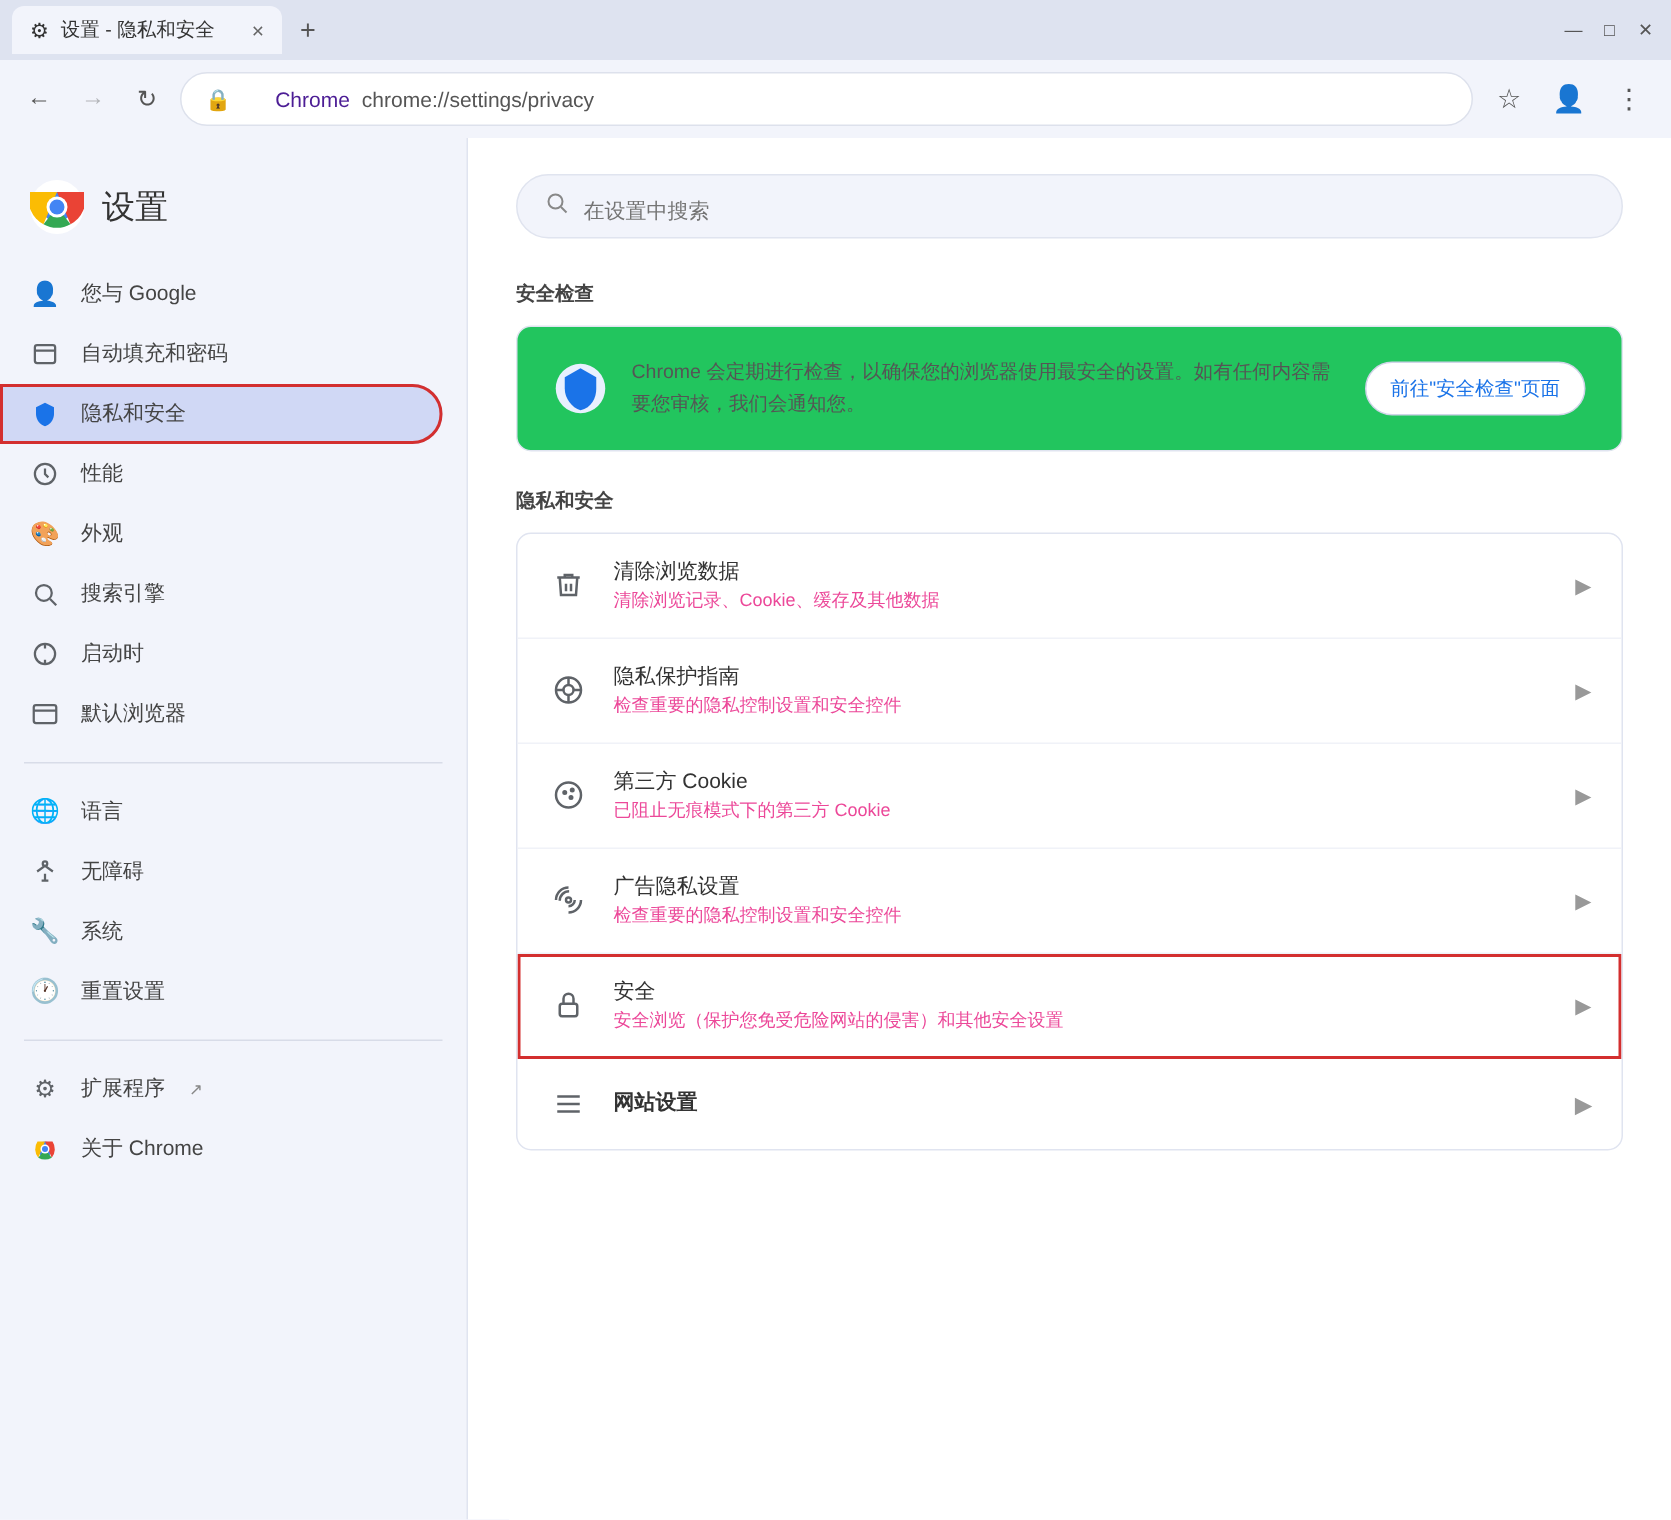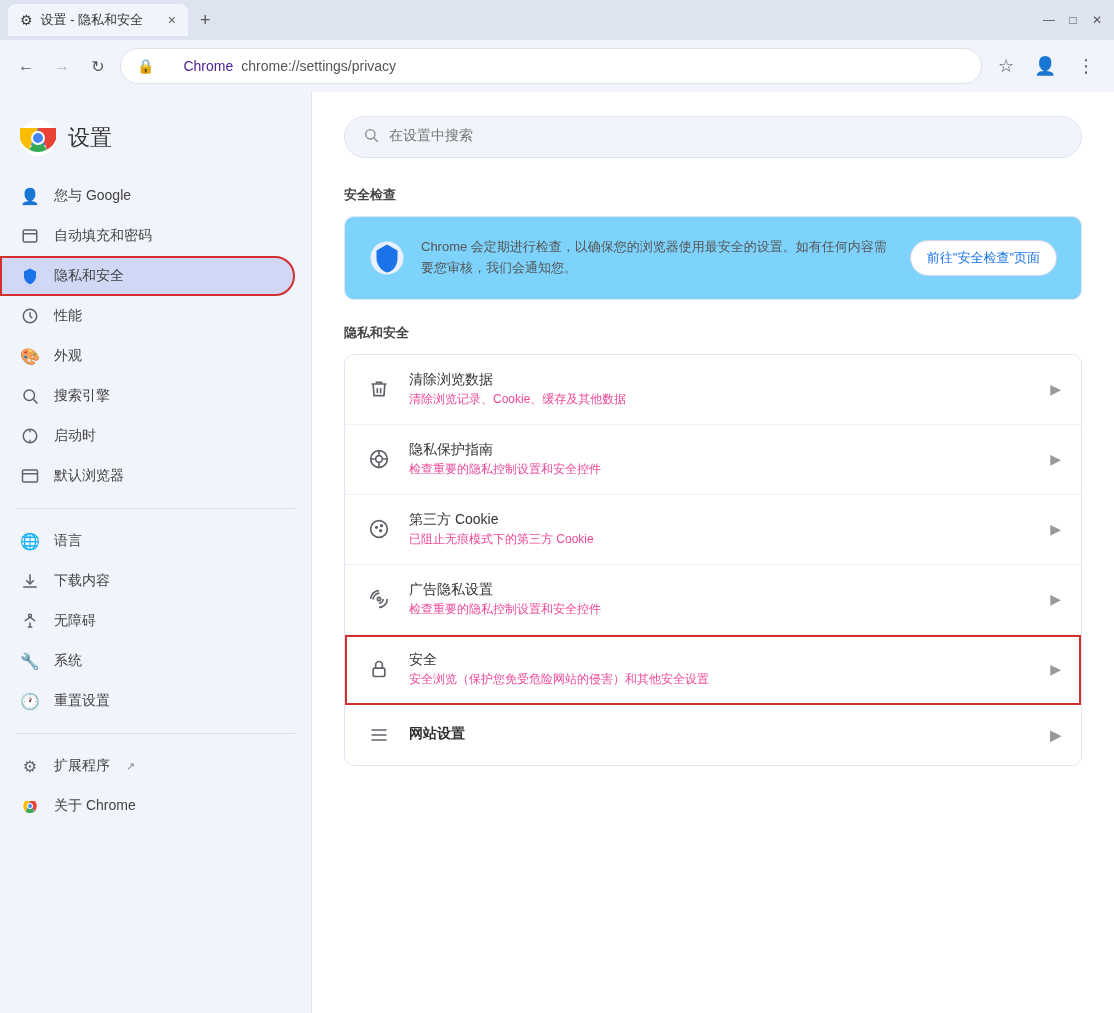--- a/index.html
+++ b/index.html
@@ -38,28 +38,28 @@
     .sidebar-item { display: flex; align-items: center; gap: 14px; padding: 10px 20px; cursor: pointer; border-radius: 0 20px 20px 0; margin-right: 16px; color: #444; font-size: 14px; }
     .sidebar-item.active { background: #d0d8f5; font-weight: 500; }
     .sidebar-item.active-border { outline: 2px solid #d32f2f; outline-offset: -2px; border-radius: 0 20px 20px 0; }
     .sidebar-icon { width: 20px; height: 20px; display: flex; align-items: center; justify-content: center; flex-shrink: 0; font-size: 16px; color: #5f6368; }
     .sidebar-item.active .sidebar-icon { color: #1a73e8; }
     .sidebar-divider { border: none; border-top: 1px solid #d8dce8; margin: 12px 16px; }
     .ext-link-icon { font-size: 11px; margin-left: 2px; color: #888; }
 
     
     .content { flex: 1; padding: 24px 32px; overflow-y: auto; background: white; }
-    .search-bar { display: flex; align-items: flex-start; gap: 10px; background: #f2f4fb; border-radius: 24px; padding: 10px 18px; margin-bottom: 28px; border: 1px solid #e0e4ef; }
+    .search-bar { display: flex; align-items: flex-end; gap: 10px; background: #f2f4fb; border-radius: 24px; padding: 10px 18px; margin-bottom: 28px; border: 1px solid #e0e4ef; }
     .search-icon { color: #888; font-size: 16px; }
     .search-input { border: none; background: none; font-size: 14px; color: #555; width: 100%; outline: none; }
 
     .section-title { font-size: 13px; color: #444; font-weight: 600; margin-bottom: 12px; }
 
     
-    .safety-card { background: #7dd3fc; border: 1px solid #e0e4f0; border-radius: 10px; padding: 20px 24px; margin-bottom: 24px; display: flex; align-items: center; gap: 16px; }
+    .safety-card { background: #22c55e; border: 1px solid #e0e4f0; border-radius: 10px; padding: 20px 24px; margin-bottom: 24px; display: flex; align-items: center; gap: 16px; }
     .safety-icon { width: 36px; height: 36px; flex-shrink: 0; }
     .safety-text { flex: 1; }
     .safety-text p { font-size: 13px; color: #555; line-height: 1.6; }
     .safety-btn { background: white; border: 1px solid #d0d4e8; border-radius: 20px; padding: 8px 16px; font-size: 13px; color: #1a73e8; cursor: pointer; white-space: nowrap; flex-shrink: 0; }
 
     
     .priv-card { background: white; border: 1px solid #e0e4f0; border-radius: 10px; overflow: hidden; margin-bottom: 40px; }
     .priv-item { display: flex; align-items: center; gap: 16px; padding: 16px 20px; cursor: pointer; border-bottom: 1px solid #f0f2f8; transition: background 0.15s; }
     .priv-item:last-child { border-bottom: none; font-weight: bold; }
     .priv-item.highlighted { outline: 2px solid #d32f2f; outline-offset: -2px; }
@@ -194,29 +194,20 @@
 
       <hr class="sidebar-divider">
 
       <div class="sidebar-item">
         <span class="sidebar-icon">🌐</span>
         <span>语言</span>
       </div>
       <div class="sidebar-item">
         <span class="sidebar-icon">
           <svg width="18" height="18" viewBox="0 0 24 24" fill="none" stroke="#5f6368" stroke-width="2">
-            <path d="M12 3v12M7 11l5 5 5-5"></path>
-              <line x1="3" y1="20" x2="21" y2="20"></line>
-          </svg>
-        </span>
-        <span>下载内容</span>
-      </div>
-      <div class="sidebar-item">
-        <span class="sidebar-icon">
-          <svg width="18" height="18" viewBox="0 0 24 24" fill="none" stroke="#5f6368" stroke-width="2">
             <circle cx="12" cy="5" r="2"></circle>
               <path d="M5 12l7-5 7 5M12 14v6M9 20h6"></path>
           </svg>
         </span>
         <span>无障碍</span>
       </div>
       <div class="sidebar-item">
         <span class="sidebar-icon">🔧</span>
         <span>系统</span>
       </div>

